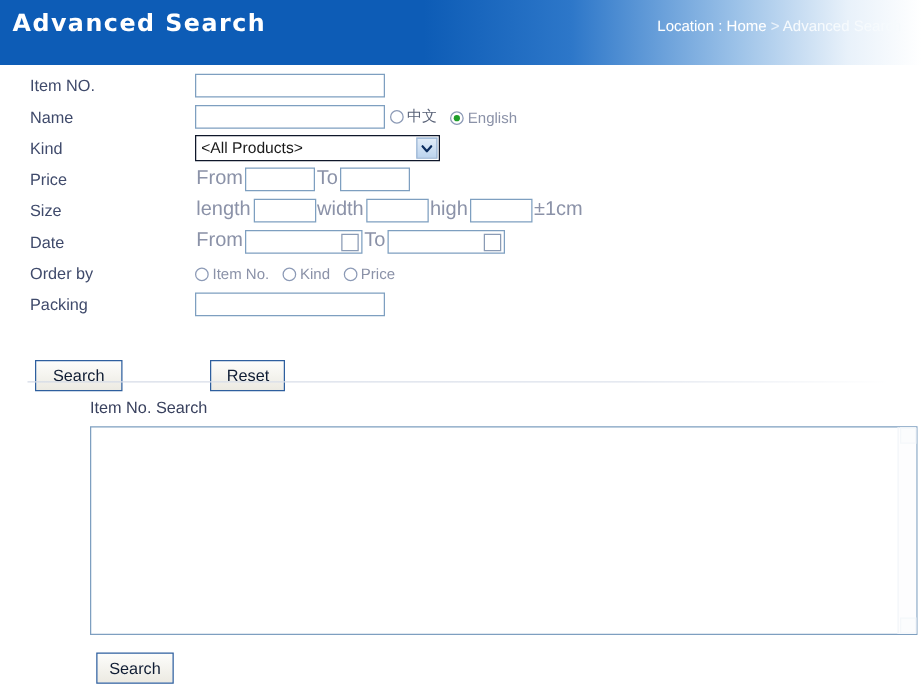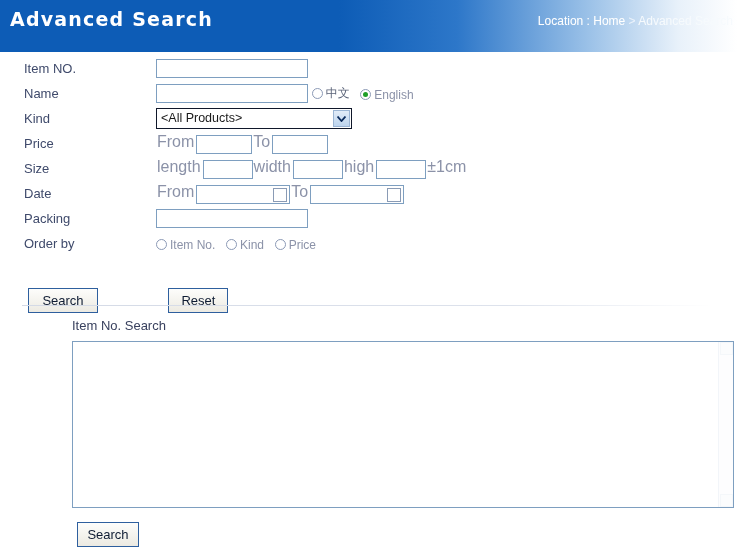--- a/index.html
+++ b/index.html
@@ -25,21 +25,21 @@
     top: 8px;
     color: #ffffff;
     font-family: "DejaVu Sans", sans-serif;
     font-size: 19px;
     font-weight: bold;
     letter-spacing: 1.2px;
     white-space: nowrap;
   }
   .header-location {
     position: absolute;
-    right: 4px;
+    right: 16px;
     top: 14px;
     color: #ffffff;
     font-size: 12px;
     white-space: nowrap;
     text-shadow: 0 0 1px rgba(255,255,255,0.2);
   }
   .loc-strong { color:#ffffff; }
   .loc-fade1  { color:#eaf2fb; }
   .loc-fade2  { color:#f6fafd; }
 
@@ -316,40 +316,40 @@
     </tr>
 
     <tr>
       <td class="label-cell">Date</td>
       <td>
         <span class="inline-lbl">From</span><span class="date-wrap"><input class="txt w-date" type="text" value="" style=""><span class="cal-icon"><span class="cal-top"></span><span class="cal-body"></span></span></span><span class="inline-lbl">To</span><span class="date-wrap"><input class="txt w-date" type="text" value="" style=""><span class="cal-icon"><span class="cal-top"></span><span class="cal-body"></span></span></span>
       </td>
     </tr>
 
     <tr>
+      <td class="label-cell">Order by</td>
+      <td>
+        <span class="radio-grp">
+          <span class="radio-item">
+            <span class="radio-dot"></span><span class="radio-lbl">Item No.</span>
+          </span>
+          <span class="radio-item">
+            <span class="radio-dot"></span><span class="radio-lbl">Kind</span>
+          </span>
+          <span class="radio-item">
+            <span class="radio-dot"></span><span class="radio-lbl">Price</span>
+          </span>
+        </span>
+      </td>
+    </tr>
+
+    <tr>
       <td class="label-cell">Packing</td>
       <td>
         <input class="txt w-packing" type="text" value="" style="">
-      </td>
-    </tr>
-
-    <tr>
-      <td class="label-cell">Order by</td>
-      <td>
-        <span class="radio-grp">
-          <span class="radio-item">
-            <span class="radio-dot"></span><span class="radio-lbl">Item No.</span>
-          </span>
-          <span class="radio-item">
-            <span class="radio-dot"></span><span class="radio-lbl">Kind</span>
-          </span>
-          <span class="radio-item">
-            <span class="radio-dot"></span><span class="radio-lbl">Price</span>
-          </span>
-        </span>
       </td>
     </tr>
   </tbody>
     </table>
 
   <div class="btn-row">
     <button class="btn btn-search-top">Search</button>
     <button class="btn btn-reset">Reset</button>
   </div>
 </div>

